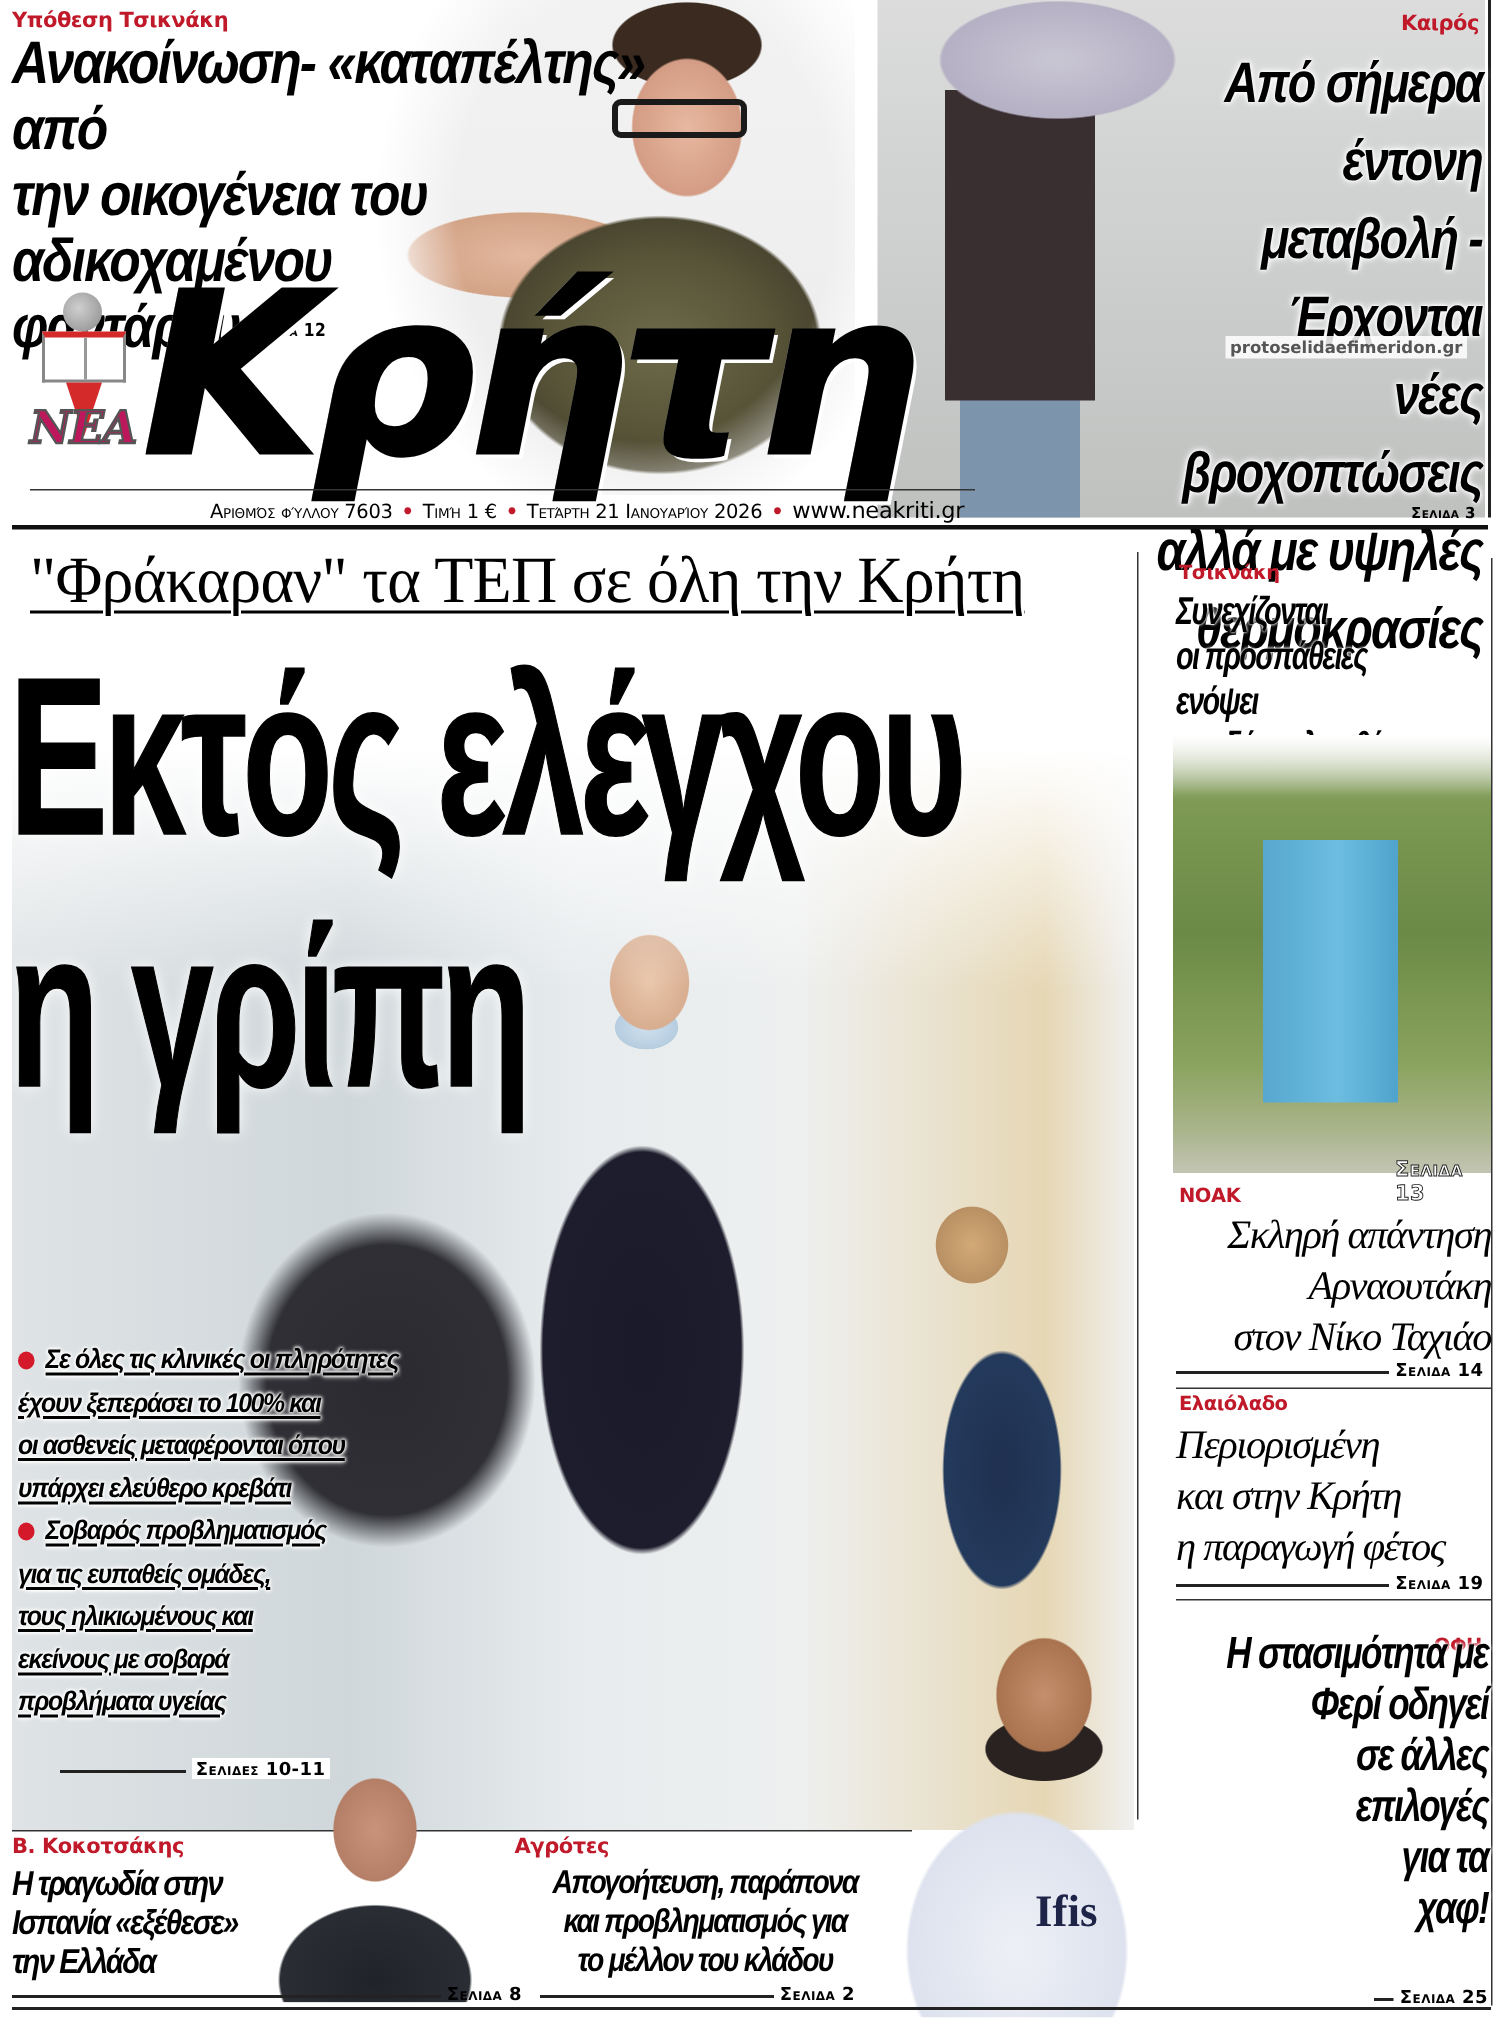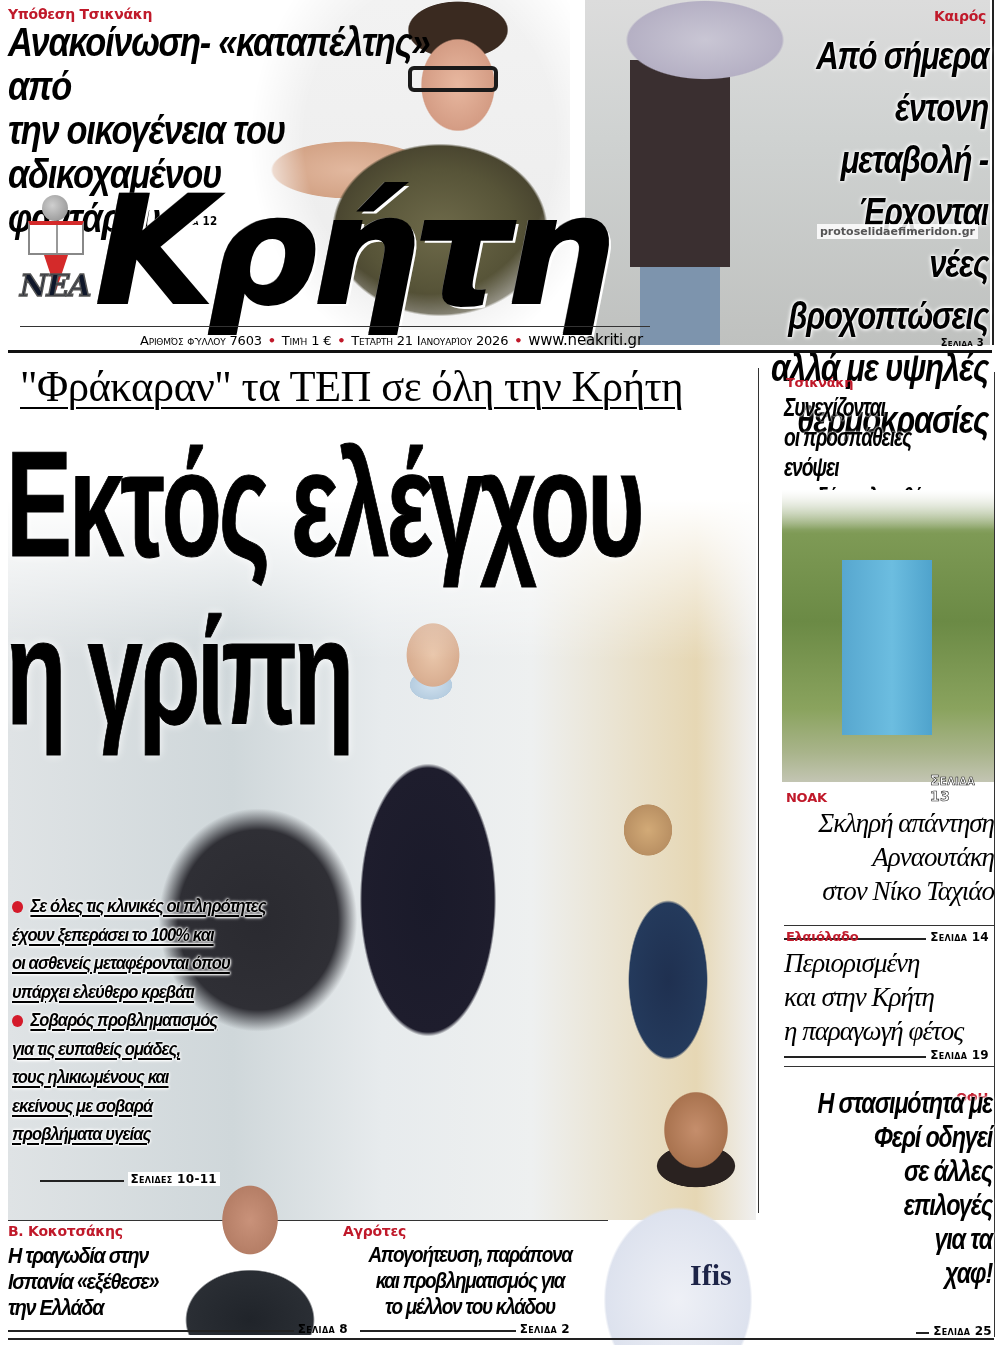--- a/index.html
+++ b/index.html
@@ -48,21 +48,21 @@
     .head-top-right { right: 12px; top: 30px; width: 320px; text-align: right; font-size: 38px; line-height: 52px; transform: scaleX(0.82); transform-origin: right top; text-shadow: 0 0 6px #fff, 0 0 4px #fff, 0 0 2px #fff; }
     .watermark { left: 817px; top: 224px; background: rgba(255,255,255,0.85); color: #555; font-size: 11px; font-weight: bold; padding: 1px 3px; font-family: "DejaVu Sans", sans-serif; }
     .ref-top-right { right: 16px; top: 337px; font-size: 10px; }
 
     
     .logo { left: 20px; top: 195px; width: 80px; height: 120px; }
     .logo .head { position: absolute; left: 22px; top: 0; width: 26px; height: 26px; border-radius: 50%; background: radial-gradient(circle at 40% 40%, #cfcfcf, #8a8a8a); }
     .logo .book { position: absolute; left: 8px; top: 26px; width: 56px; height: 34px; background: #fff; border: 2px solid #888; border-top: 4px solid #d42a2a; }
     .logo .book::after { content: ""; position: absolute; left: 26px; top: 0; width: 2px; height: 100%; background: #999; }
     .logo .nib { position: absolute; left: 24px; top: 60px; width: 0; height: 0; border-left: 12px solid transparent; border-right: 12px solid transparent; border-top: 36px solid #d42a2a; }
-    .logo-nea { left: 20px; top: 268px; font-family: "DejaVu Serif", serif; font-weight: bold; font-style: italic; font-size: 30px; color: #0f172a; -webkit-text-stroke: 1.5px #555; letter-spacing: -1px; }
+    .logo-nea { left: 20px; top: 268px; font-family: "DejaVu Serif", serif; font-weight: bold; font-style: italic; font-size: 30px; color: #be185d; -webkit-text-stroke: 1.5px #555; letter-spacing: -1px; }
     .mast-title { left: 100px; top: 176px; font-family: "DejaVu Sans", sans-serif; font-weight: bold; font-style: italic; font-size: 150px; line-height: 150px; letter-spacing: -6px; color: #000; -webkit-text-stroke: 2px #000; text-shadow: 3px 3px 0 #fff, -1px -1px 0 #888; transform: scaleX(1.02); }
     .mast-rule { left: 20px; top: 326px; width: 630px; height: 1px; background: #333; }
     .mast-info { left: 140px; top: 331px; font-size: 13px; font-family: "DejaVu Sans", sans-serif; letter-spacing: -0.2px; white-space: nowrap; }
     .mast-info .sc { font-variant: small-caps; }
     .mast-info .dot { color: #c0192a; font-weight: bold; margin: 0 2px; }
     .mast-info .url { font-size: 15px; }
     .main-rule { left: 8px; top: 350px; width: 984px; height: 3px; background: #111; }
 
     
     .main-photo {
@@ -129,21 +129,21 @@
       background-size: 100% 60%, 100% 100%;
       background-position: 0 70px, 0 0;
       background-repeat: no-repeat;
     }
     .photo-water-fade { left: 782px; top: 490px; width: 212px; height: 40px; background: linear-gradient(180deg, #fff 0%, rgba(255,255,255,0) 100%); }
     .ref-r1 { left: 930px; top: 772px; font-size: 14px; color: #fff; -webkit-text-stroke: 0.6px #222; }
     .vrule-right { left: 994px; top: 372px; width: 1px; height: 965px; background: #333; }
 
     .kicker-r2 { left: 786px; top: 790px; font-size: 13px; }
     .head-r2 { left: 784px; top: 806px; width: 210px; font-size: 27px; line-height: 34px; text-align: right; }
-    .ref-r2 { left: 784px; top: 906px; width: 205px; font-size: 11px; margin-top: 24px; }
+    .ref-r2 { left: 784px; top: 906px; width: 205px; font-size: 11px; }
     .hrule-r2 { left: 784px; top: 925px; width: 210px; height: 1px; background: #333; }
 
     .kicker-r3 { left: 786px; top: 929px; font-size: 13px; }
     .head-r3 { left: 784px; top: 946px; width: 210px; font-size: 27px; line-height: 34px; }
     .ref-r3 { left: 784px; top: 1048px; width: 205px; font-size: 11px; }
     .hrule-r3 { left: 784px; top: 1066px; width: 210px; height: 1px; background: #333; }
 
     .kicker-r4 { right: 12px; top: 1070px; font-size: 13px; margin-top: 20px; }
     .head-r4 { right: 8px; top: 1086px; width: 230px; text-align: right; font-size: 30px; line-height: 34px; transform: scaleX(0.78); transform-origin: right top; text-shadow: 0 0 4px #fff, 0 0 3px #fff, 0 0 2px #fff; }
     .ref-r4 { left: 916px; top: 1324px; width: 76px; font-size: 11px; }

